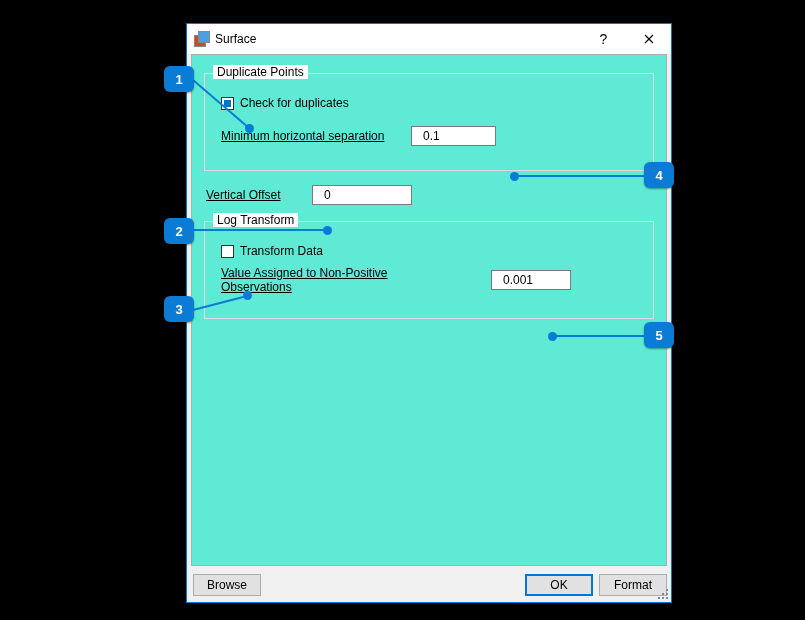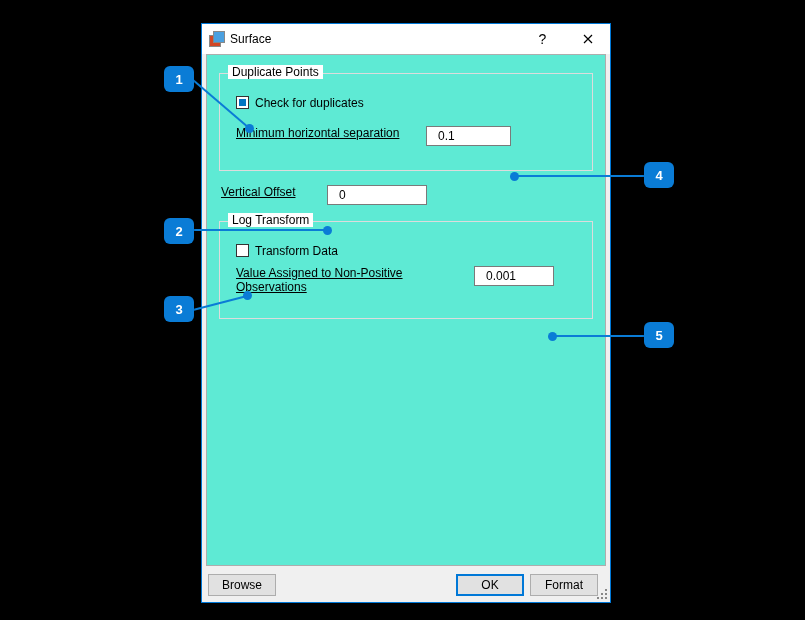--- a/index.html
+++ b/index.html
@@ -8,23 +8,23 @@
     width: 805px;
     height: 620px;
     background: #000;
     font-family: "Segoe UI", Tahoma, sans-serif;
     font-size: 12px;
     position: relative;
     overflow: hidden;
   }
   .dialog {
     position: absolute;
-    left: 201px;
+    left: 186px;
     top: 23px;
-    width: 410px;
+    width: 486px;
     height: 580px;
     background: #f0f0f0;
     border: 1px solid #0078d7;
     display: flex;
     flex-direction: column;
   }
   .titlebar {
     height: 30px;
     background: #fff;
     display: flex;
@@ -99,20 +99,21 @@
   .groupbox .legend {
     position: absolute;
     top: -9px;
     left: 8px;
     background: #fff;
     padding: 0 4px;
     color: #000;
   }
   .row {
     display: flex;
+    align-items: center;
     margin: 8px 0;
   }
   .row label.txt { margin-right: 10px; text-decoration: underline; }
   .checkbox {
     width: 13px; height: 13px;
     border: 1px solid #333;
     margin-right: 6px;
     display: inline-flex;
     align-items: center; justify-content: center;
     background: #fff;
@@ -124,21 +125,21 @@
   }
   input.text {
     height: 20px;
     border: 1px solid #7a7a7a;
     padding: 1px 11px;
     font: inherit;
     background: #fff;
   }
   .bottombar {
     display: flex;
-    padding: 4px 12px 6px 6px;
+    padding: 4px 4px 6px 6px;
     gap: 6px;
   }
   .bottombar .spacer { flex: 1; }
   button.std {
     min-width: 68px;
     height: 22px;
     background: #e1e1e1;
     border: 1px solid #adadad;
     font: inherit;
     cursor: default;
@@ -222,21 +223,21 @@
       <label class="txt" style="width:96px;">Vertical Offset</label>
       <input class="text" style="width: 100px;" value="0">
     </div>
 
     <div class="groupbox">
       <span class="legend">Log Transform</span>
       <div class="row">
         <span class="checkbox"></span>
         <span>Transform Data</span>
       </div>
-      <div class="row" style="">
+      <div class="row" style="gap:32px;">
         <label class="txt" style="width:228px;">Value Assigned to Non-Positive Observations</label>
         <input class="text" style="width: 80px;" value="0.001">
       </div>
     </div>
 
   </div>
 
   <div class="bottombar">
     <button class="std">Browse</button>
     <span class="spacer"></span>

